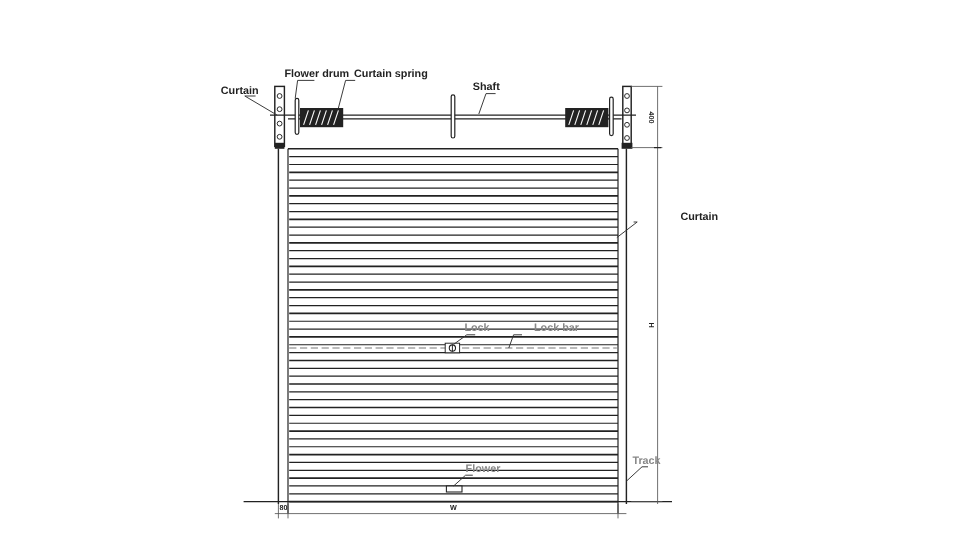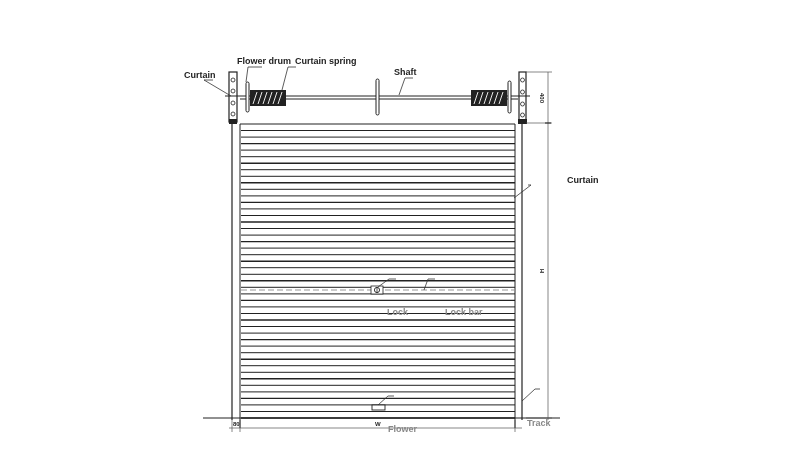--- a/index.html
+++ b/index.html
@@ -1,19 +1,19 @@
 <!DOCTYPE html>
 <html><head>
 <meta charset="utf-8">
 <style>
   html, body { margin:0; padding:0; background:#ffffff; }
   body { width:797px; height:450px; overflow:hidden; position:relative; font-family:"Liberation Sans", sans-serif; }
   #canvas { position:absolute; left:0; top:0; width:797px; height:450px; }
   .lbl { position:absolute; font-family:"Liberation Sans", sans-serif; font-size:9px; color:#222; white-space:nowrap; line-height:1;font-weight:bold; }
-  .lbl.grey { color:#888;margin-top:39px; }
+  .lbl.grey { color:#888; }
   .dim { position:absolute; font-family:"Liberation Sans", sans-serif; font-size:6px; color:#222; line-height:1; font-weight:bold; }
   .rot { transform:rotate(90deg); transform-origin:center center; }
 </style>
 </head>
 <body>
 
 <svg id="canvas" viewBox="0 0 797 450" xmlns="http://www.w3.org/2000/svg">
 
   <line x1="203" y1="418" x2="560" y2="418" stroke="#222" stroke-width="1"></line>
 

